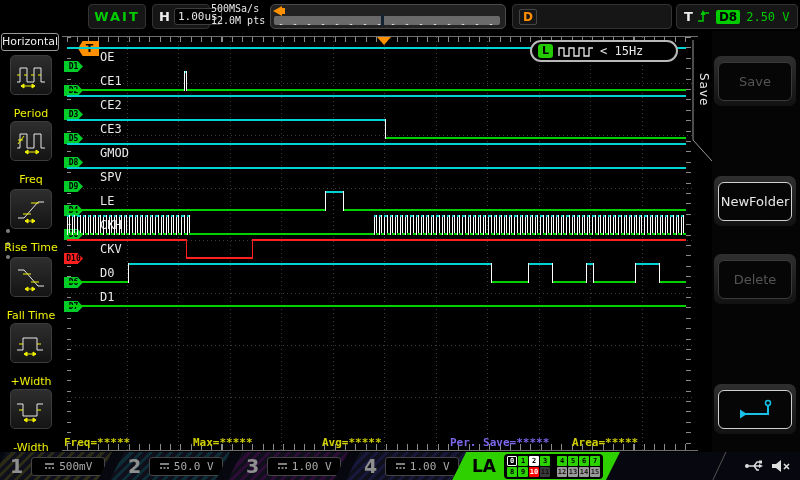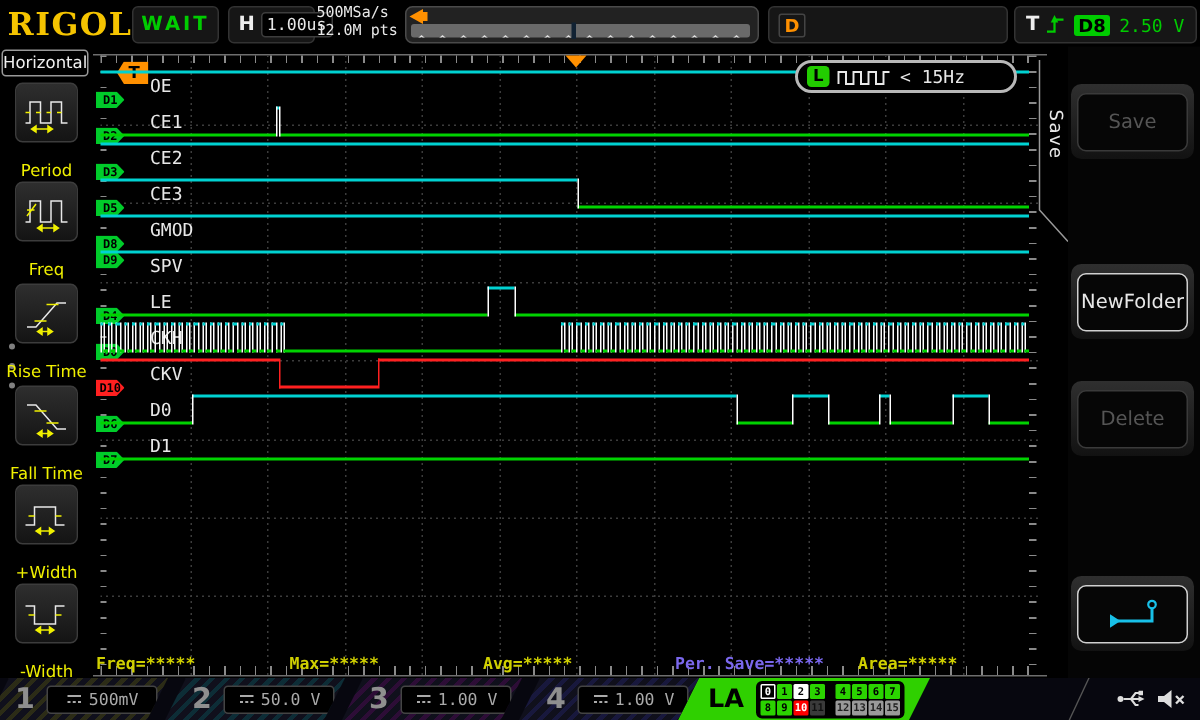--- a/index.html
+++ b/index.html
@@ -103,21 +103,20 @@
         font-family:"DejaVu Sans Mono",monospace;}
   #bb-sep{position:absolute;left:718px;top:-4px;width:1px;height:40px;background:#555;transform:skewX(-25deg);}
   .coup{display:inline-block;}
 </style>
 </head>
 <body>
 
 <div id="screen">
 
   <div id="top-bar">
-    <div id="logo">RIGOL</div>
     <div id="wait-box" class="tb-box">
       <span>WAIT</span>
     </div>
     <div id="h-box" class="tb-box">
       <span class="hl">H</span>
       <span class="inset">1.00us</span>
     </div>
     <div id="rates">
       <div>500MSa/s</div>
       <div>12.0M pts</div>
@@ -254,21 +253,21 @@
       <div class="ch-label" style="left: 100px; top: 98px;">CE2</div>
       <div class="wline" style="left: 67px; top: 95px; width: 619px; background: rgb(0, 210, 210);"></div>
       <div class="ch-badge" style="top: 133px; background: rgb(0, 204, 42);">D5</div>
       <div class="ch-label" style="left: 100px; top: 122px;">CE3</div>
       <div class="wline" style="left: 67px; top: 119px; width: 318px; background: rgb(0, 210, 210);"></div>
       <div class="wline" style="left: 385px; top: 137px; width: 301px; background: rgb(0, 210, 0);"></div>
       <div class="wedge" style="left: 385px; top: 119px; height: 20px; background: rgb(255, 255, 255);"></div>
       <div class="ch-badge" style="top: 157px; background: rgb(0, 204, 42);">D8</div>
       <div class="ch-label" style="left: 100px; top: 146px;">GMOD</div>
       <div class="wline" style="left: 67px; top: 143px; width: 619px; background: rgb(0, 210, 210);"></div>
-      <div class="ch-badge" style="top: 168px; background: rgb(0, 204, 42);">D9</div>
+      <div class="ch-badge" style="top: 181px; background: rgb(0, 204, 42);">D9</div>
       <div class="ch-label" style="left: 100px; top: 170px;">SPV</div>
       <div class="wline" style="left: 67px; top: 167px; width: 619px; background: rgb(0, 210, 210);"></div>
       <div class="ch-badge" style="top: 205px; background: rgb(0, 204, 42);">D4</div>
       <div class="ch-label" style="left: 100px; top: 194px;">LE</div>
       <div class="wline" style="left: 67px; top: 209px; width: 258px; background: rgb(0, 210, 0);"></div>
       <div class="wline" style="left: 325px; top: 191px; width: 18px; background: rgb(0, 210, 210);"></div>
       <div class="wline" style="left: 343px; top: 209px; width: 343px; background: rgb(0, 210, 0);"></div>
       <div class="wedge" style="left: 325px; top: 191px; height: 20px; background: rgb(255, 255, 255);"></div>
       <div class="wedge" style="left: 343px; top: 191px; height: 20px; background: rgb(255, 255, 255);"></div>
       <div class="ch-badge" style="top: 229px; background: rgb(0, 204, 42);">D0</div>

